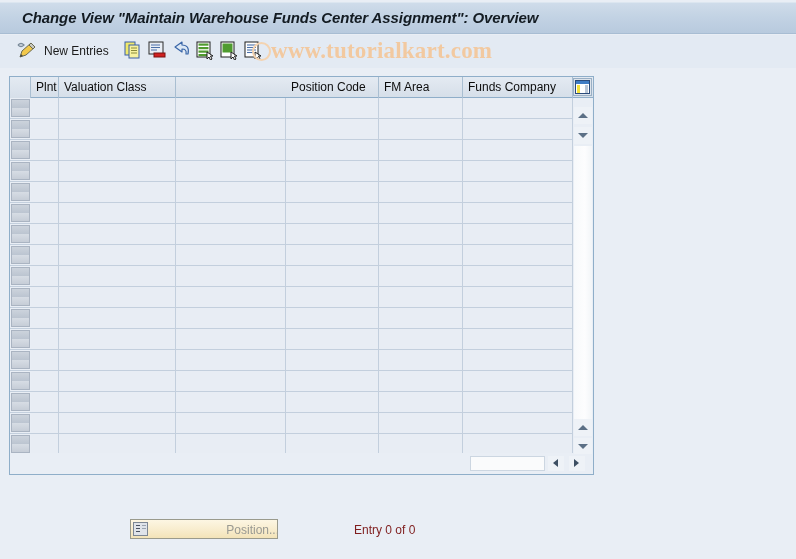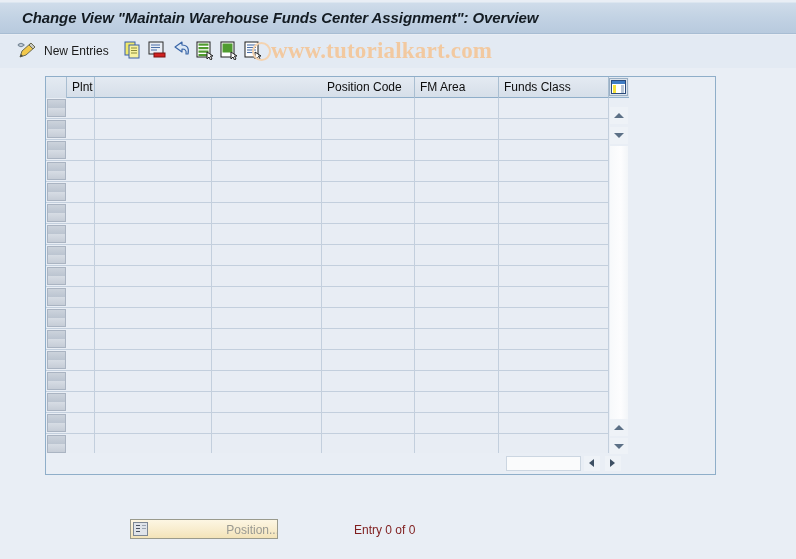--- a/index.html
+++ b/index.html
@@ -81,26 +81,25 @@
     border: 2px solid #f4d3b0;
     border-radius: 50%;
     box-sizing: border-box;
   }
 
   
   .table-frame {
     position: absolute;
     left: 9px;
     top: 76px;
-    width: 671px;
+    width: 585px;
     height: 399px;
     border: 1px solid #8faec9;
     background: #e9eef5;
     box-sizing: border-box;
-    margin-left: 36px;
   }
   .table-head {
     position: absolute;
     left: 0;
     top: 0;
     width: 583px;
     height: 21px;
     background: linear-gradient(to bottom, #e4eaf2 0%, #d6dfe9 100%);
     border-bottom: 1px solid #8faec9;
     box-sizing: border-box;
@@ -399,23 +398,24 @@
 </div>
 
 <div class="wm-ring"></div>
 <div class="watermark">www.tutorialkart.com</div>
 
 <div class="table-frame">
 
   <div class="table-head" id="thead">
       <div class="th sel" style="left: 0px; width: 21px;"></div>
       <div class="th" style="left: 21px; width: 28px;">Plnt</div>
+      <div class="th" style="left: 49px; width: 117px;">Valuation Class</div>
       <div class="th" style="left: 276px; width: 93px;">Position Code</div>
       <div class="th" style="left: 369px; width: 84px;">FM Area</div>
-      <div class="th" style="left: 453px; width: 110px;">Funds Class</div>
+      <div class="th" style="left: 453px; width: 110px;">Funds Company</div>
     </div>
 
   <div class="tbl-settings">
     <div class="glyph"></div>
   </div>
 
   <div class="rows" id="tbody">
       <div class="row">
         <div class="rowsel"></div>
         <div class="cell" style="left: 21px; width: 28px;"></div>

